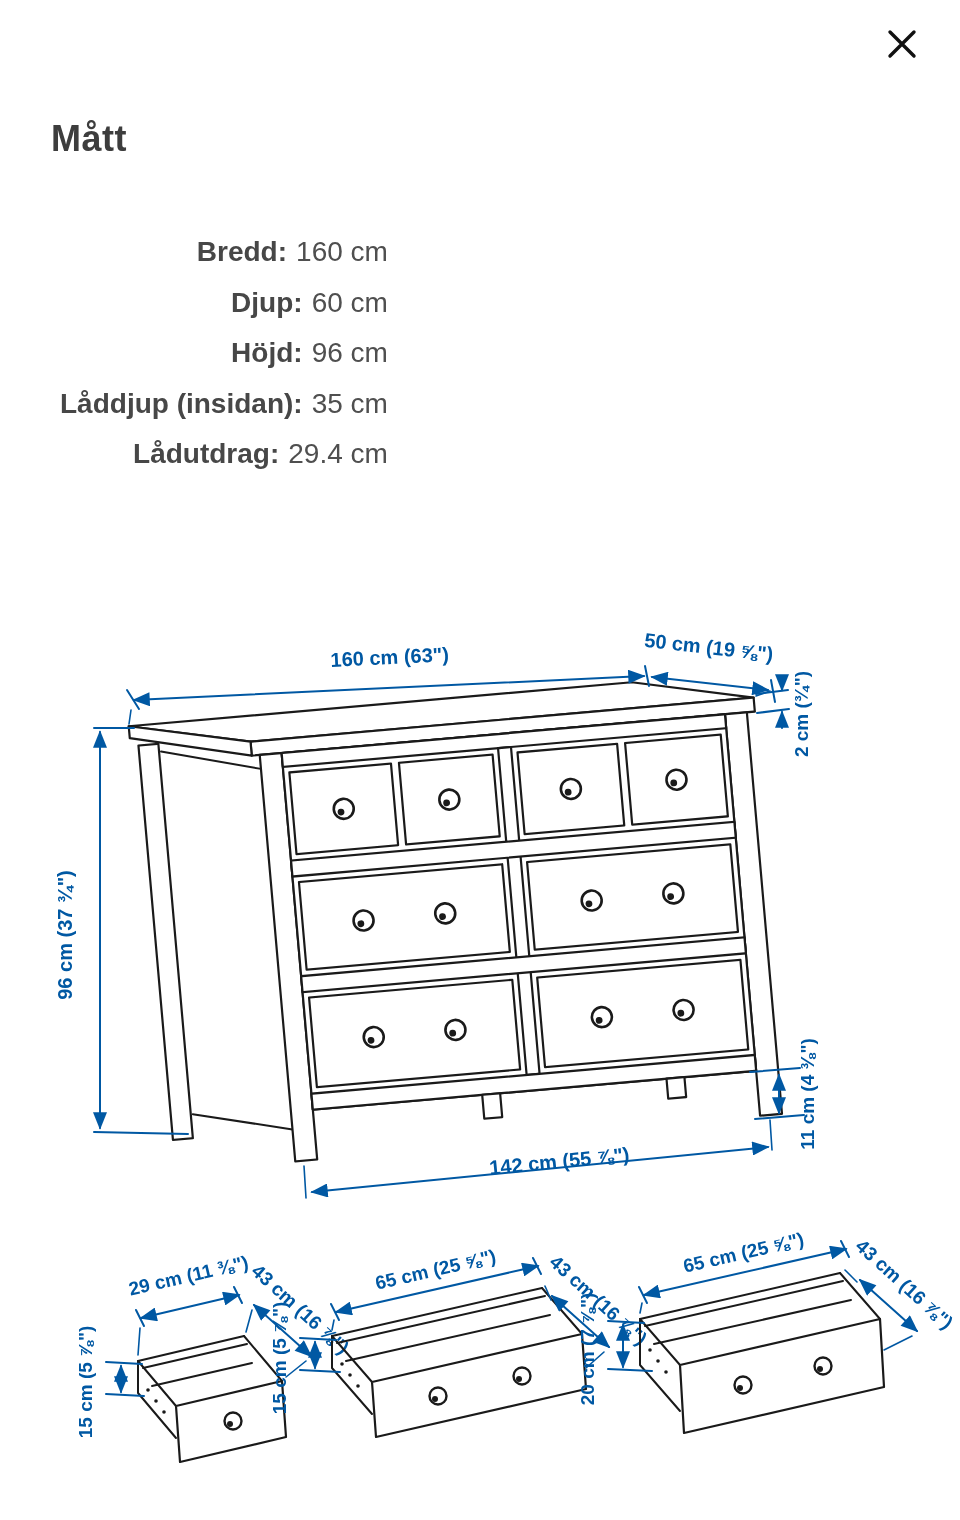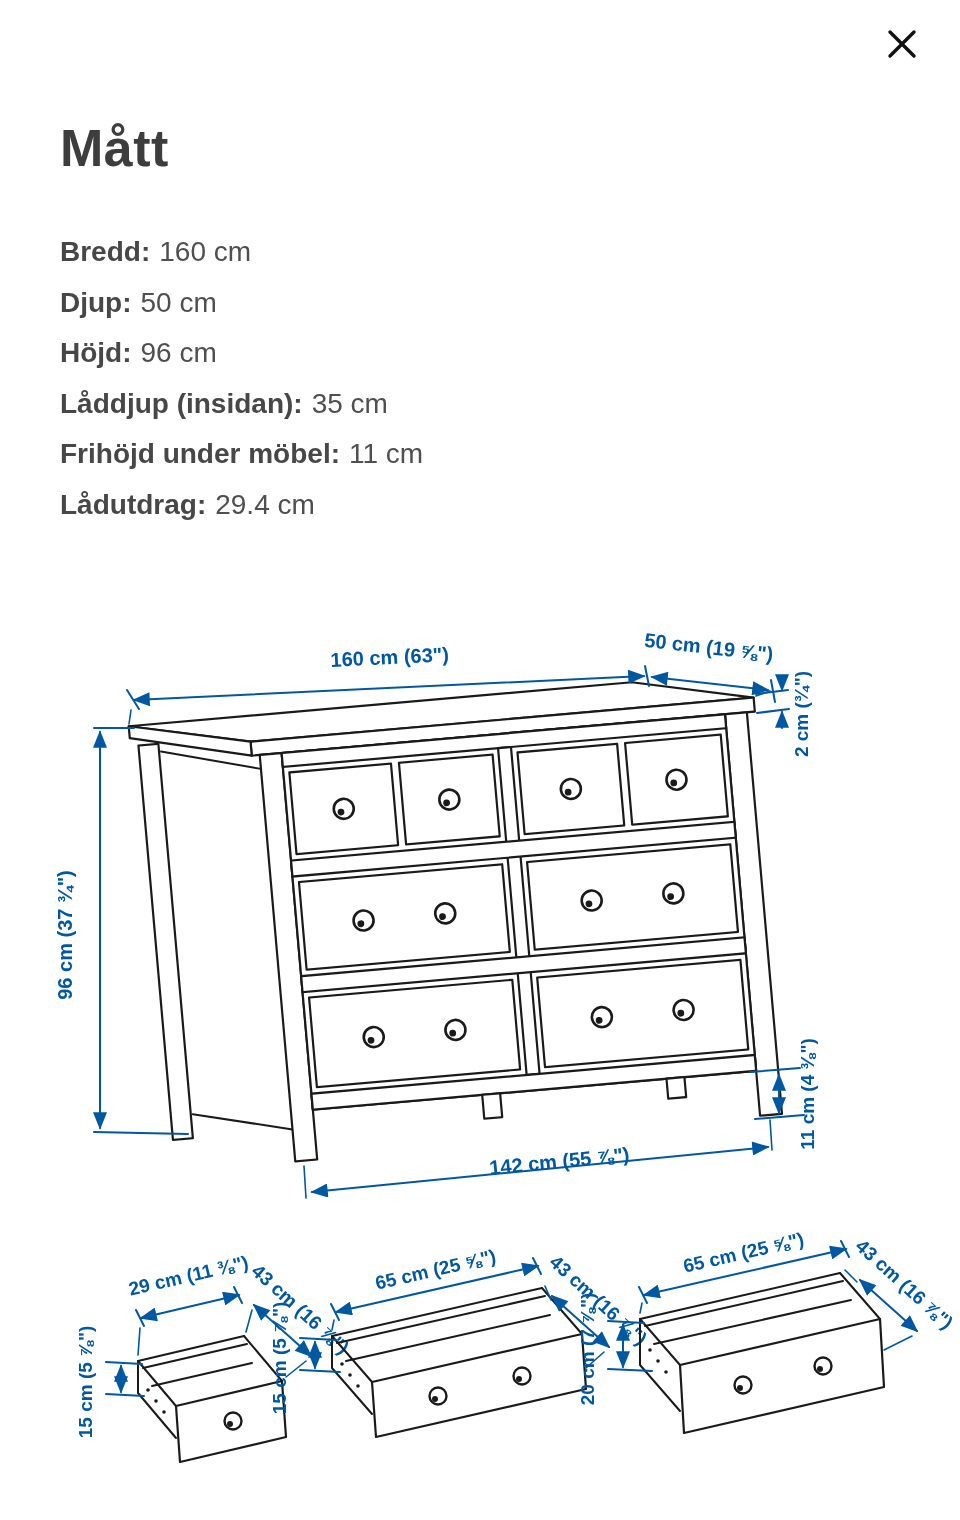--- a/index.html
+++ b/index.html
@@ -1,20 +1,20 @@
 <!DOCTYPE html>
 <html><head>
 <meta charset="utf-8">
 <style>
   html,body{margin:0;padding:0;background:#fff;}
   body{width:960px;height:1520px;position:relative;font-family:"Liberation Sans",sans-serif;overflow:hidden;}
-  .page-title{position:absolute;left:60px;top:118px;font-size:52px;font-weight:bold;color:#3d3d3d;letter-spacing:0.5px;}
+  .page-title{position:absolute;left:51px;top:118px;font-size:36px;font-weight:bold;color:#3d3d3d;letter-spacing:0.5px;}
   .close-btn{position:absolute;left:882px;top:24px;width:40px;height:40px;cursor:pointer;background:none;border:none;padding:0;}
   .specs{position:absolute;left:60px;top:227px;font-size:28px;color:#4a4a4a;}
-  .spec-row{height:50.5px;line-height:50.5px;white-space:nowrap;}
+  .spec-row{height:50.5px;line-height:50.5px;white-space:nowrap;text-align:right;}
   .spec-label{font-weight:bold;color:#474747;}
   .spec-value{font-weight:normal;color:#4f4f4f;margin-left:9px;}
   .diagram{position:absolute;left:0;top:620px;width:960px;height:900px;}
   
   .fw{fill:#ffffff;stroke:#1a1a1a;stroke-width:2.2;stroke-linejoin:round;}
   .ln{fill:none;stroke:#1a1a1a;stroke-width:2;stroke-linecap:round;stroke-linejoin:round;}
   .dim{fill:none;stroke:#0058a3;stroke-width:2;stroke-linecap:round;}
   .dimext{fill:none;stroke:#0058a3;stroke-width:1.6;stroke-linecap:round;}
   .dimtxt{fill:#0058a3;font-family:"Liberation Sans",sans-serif;font-weight:bold;font-size:20px;text-anchor:middle;}
   .dimtxt-s{font-size:19px;}
@@ -26,24 +26,23 @@
 <button class="close-btn" aria-label="close">
   <svg width="40" height="40" viewBox="0 0 40 40">
     <path d="M8,8 L32,32 M32,8 L8,32" stroke="#111" stroke-width="3.4" fill="none" stroke-linecap="round"></path>
   </svg>
 </button>
 
 <div class="page-title">Mått</div>
 
 <div class="specs">
   <div class="spec-row"><span class="spec-label">Bredd:</span><span class="spec-value">160 cm</span></div>
-  <div class="spec-row"><span class="spec-label">Djup:</span><span class="spec-value">50 cm</span></div>
+  <div class="spec-row"><span class="spec-label">Djup:</span><span class="spec-value">60 cm</span></div>
   <div class="spec-row"><span class="spec-label">Höjd:</span><span class="spec-value">96 cm</span></div>
   <div class="spec-row"><span class="spec-label">Låddjup (insidan):</span><span class="spec-value">35 cm</span></div>
-  <div class="spec-row"><span class="spec-label">Frihöjd under möbel:</span><span class="spec-value">11 cm</span></div>
   <div class="spec-row"><span class="spec-label">Lådutdrag:</span><span class="spec-value">29.4 cm</span></div>
 </div>
 
 <div class="diagram">
 <svg width="960" height="900" viewBox="0 0 960 900">
   <defs>
     <marker id="arr" viewBox="0 0 10 8" refX="9" refY="4" markerWidth="9" markerHeight="7" orient="auto-start-reverse">
       <path d="M0,0 L10,4 L0,8 Z" fill="#0058a3"></path>
     </marker>
   </defs>

